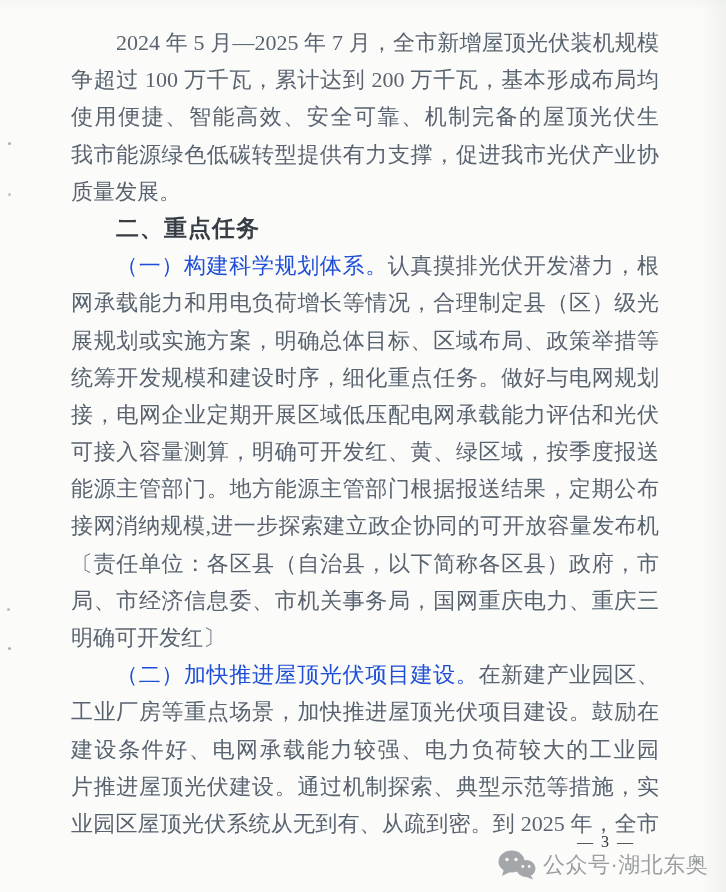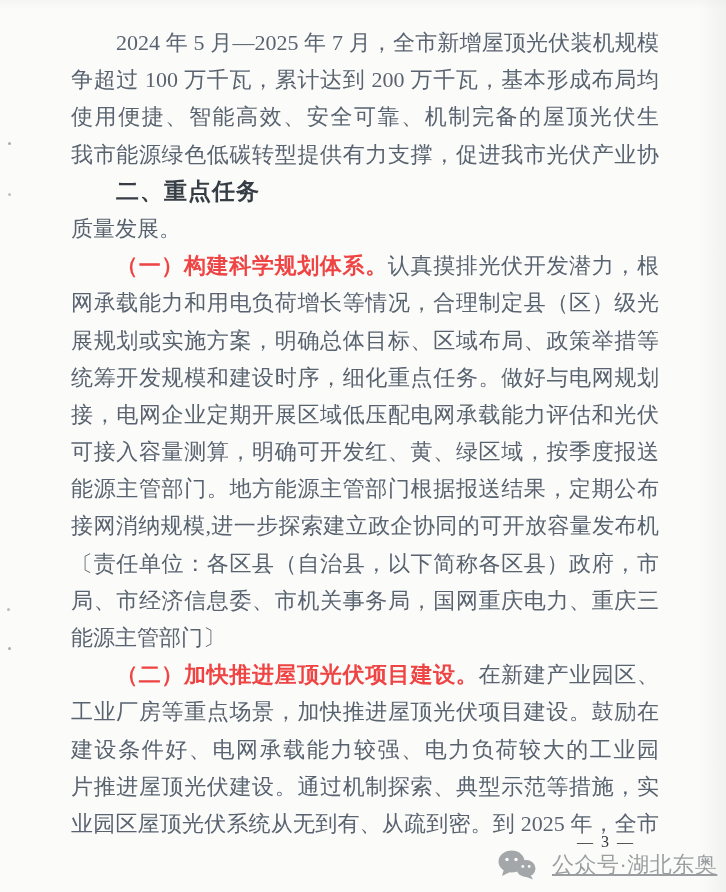--- a/index.html
+++ b/index.html
@@ -28,38 +28,37 @@
     font-size: 22px;
     color: #596370;
     text-align: justify;
     text-align-last: justify;
     overflow: hidden;
   }
   .line.short { text-align-last: left; }
   .line.indent { padding-left: 45px; }
   .lead {
     font-family: "Liberation Sans", "DejaVu Sans", sans-serif;
-    font-weight: 700;
-    color: #ef4444;
+    font-weight: 400;
+    color: #1d4ed8;
   }
   .heading {
     font-family: "Liberation Sans", "DejaVu Sans", sans-serif;
     font-weight: 700;
     font-size: 23px;
     color: #363d45;
     letter-spacing: 1px;
   }
   .watermark {
     position: absolute;
     left: 498px; top: 850px;
     display: flex;
     align-items: flex-end;
-    gap: 16px;
+    gap: 7px;
     color: #9b9ea0;
-    text-decoration: underline;
   }
   .watermark-text {
     font-family: "Liberation Sans", "DejaVu Sans", sans-serif;
     font-size: 22px;
     letter-spacing: 0.5px;
     color: #9b9ea0;
     white-space: nowrap;
   }
   .page-number {
     position: absolute;
@@ -83,37 +82,37 @@
 <body>
 
 <div class="scan-shade"></div>
 
 <div class="doc">
 
   <div class="line indent">2024 年 5 月—2025 年 7 月，全市新增屋顶光伏装机规模力</div>
   <div class="line">争超过 100 万千瓦，累计达到 200 万千瓦，基本形成布局均衡、</div>
   <div class="line">使用便捷、智能高效、安全可靠、机制完备的屋顶光伏生态，为</div>
   <div class="line">我市能源绿色低碳转型提供有力支撑，促进我市光伏产业协同高</div>
+  <div class="line short">质量发展。</div>
+
   <div class="line short indent heading">二、重点任务</div>
-
-  <div class="line short">质量发展。</div>
 
   <div class="line indent">
     <span class="lead">（一）构建科学规划体系。</span><span>认真摸排光伏开发潜力，根据电</span>
   </div>
   <div class="line">网承载能力和用电负荷增长等情况，合理制定县（区）级光伏发</div>
   <div class="line">展规划或实施方案，明确总体目标、区域布局、政策举措等内容，</div>
   <div class="line">统筹开发规模和建设时序，细化重点任务。做好与电网规划的衔</div>
   <div class="line">接，电网企业定期开展区域低压配电网承载能力评估和光伏发电</div>
   <div class="line">可接入容量测算，明确可开发红、黄、绿区域，按季度报送地方</div>
   <div class="line">能源主管部门。地方能源主管部门根据报送结果，定期公布区域</div>
   <div class="line">接网消纳规模,进一步探索建立政企协同的可开放容量发布机制。</div>
   <div class="line">〔责任单位：各区县（自治县，以下简称各区县）政府，市能源</div>
   <div class="line">局、市经济信息委、市机关事务局，国网重庆电力、重庆三峡水</div>
-  <div class="line short">能源主管部门〕</div>
+  <div class="line short">明确可开发红〕</div>
 
   <div class="line indent">
     <span class="lead">（二）加快推进屋顶光伏项目建设。</span><span>在新建产业园区、既有</span>
   </div>
   <div class="line">工业厂房等重点场景，加快推进屋顶光伏项目建设。鼓励在屋顶</div>
   <div class="line">建设条件好、电网承载能力较强、电力负荷较大的工业园区，连</div>
   <div class="line">片推进屋顶光伏建设。通过机制探索、典型示范等措施，实现工</div>
   <div class="line">业园区屋顶光伏系统从无到有、从疏到密。到 2025 年，全市新建</div>
 </div>
 

